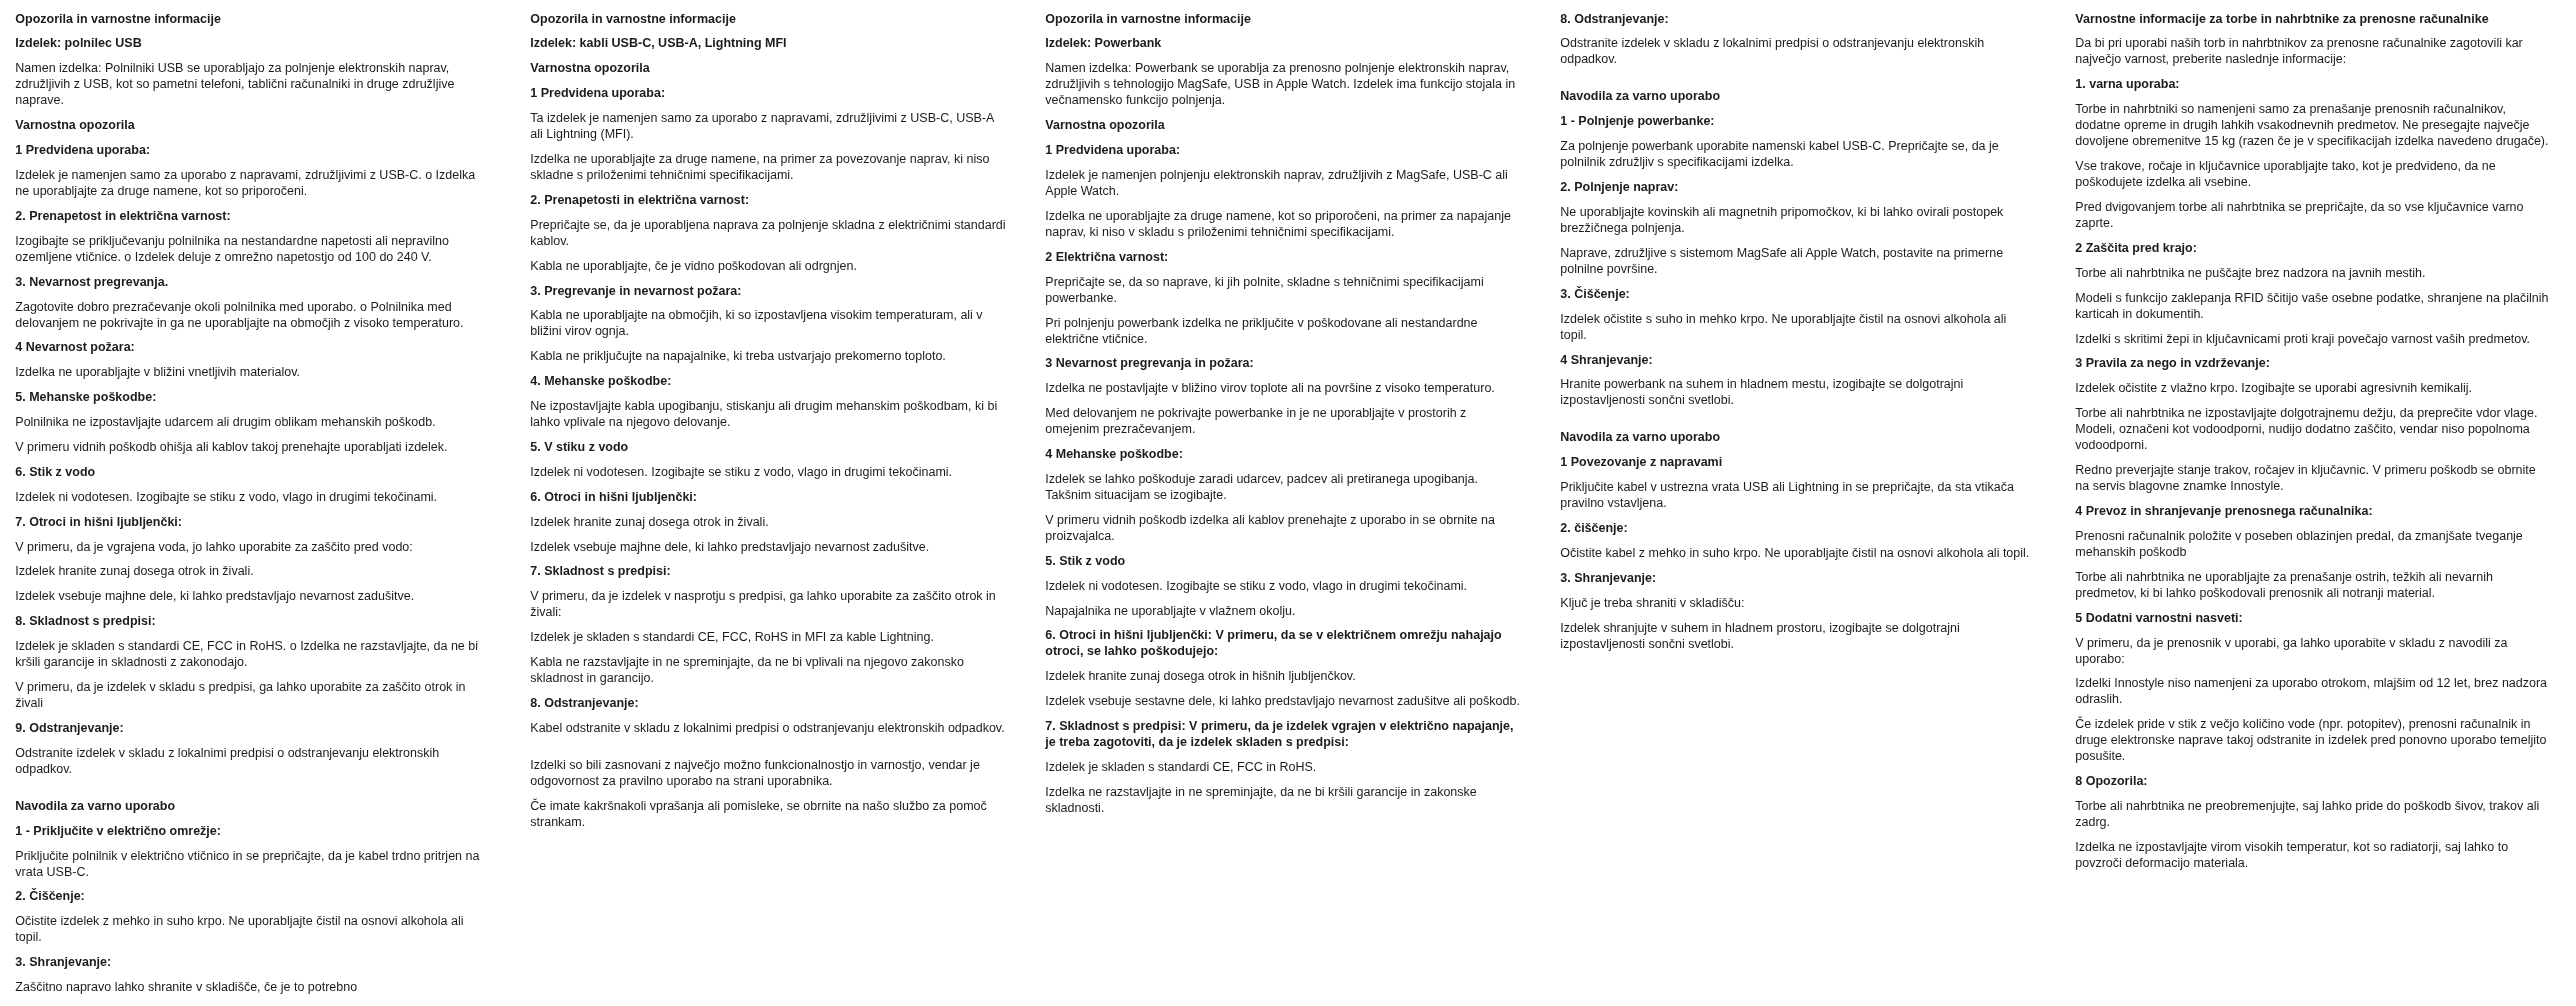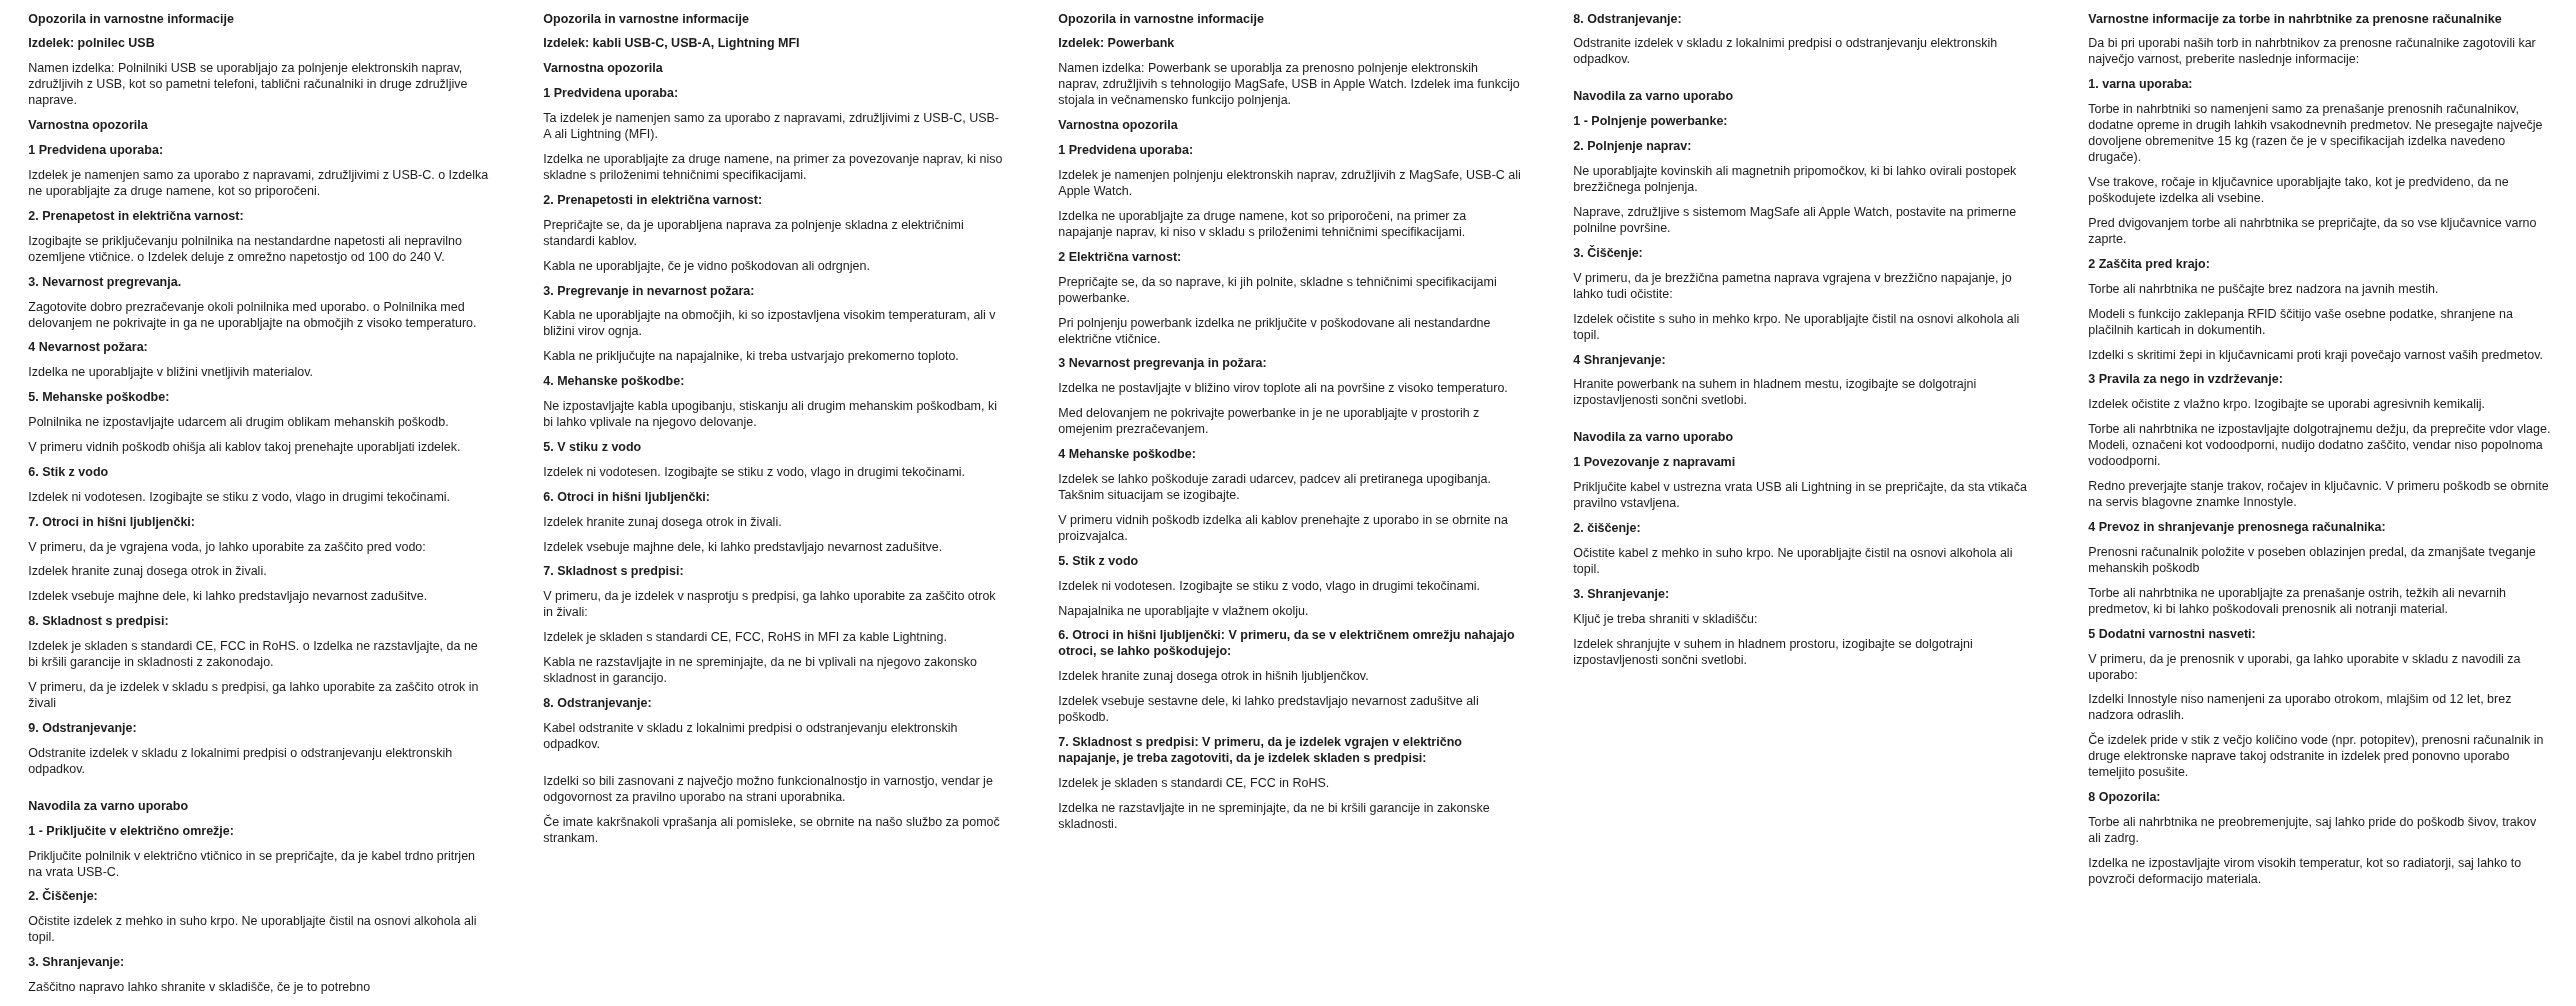--- a/index.html
+++ b/index.html
@@ -13,21 +13,20 @@
   }
   .doc {
     display: grid;
     grid-template-columns: repeat(5, 515px);
     align-items: start;
     height: 100%;
   }
   .col {
     box-sizing: border-box;
     padding: 10.5px 24px 0 15.3px;
-    margin-left: 13px;
   }
   .blk {
     font-size: 12.5px;
     line-height: 16px;
     margin: 0 0 8.9px 0;
     white-space: normal;
   }
   .h1, .h2 { font-weight: 700; }
   p.blk { font-weight: 400; }
   .gap { margin-top: 21px; }
@@ -125,25 +124,25 @@
       <p class="blk ">Izdelek vsebuje sestavne dele, ki lahko predstavljajo nevarnost zadušitve ali poškodb.</p>
       <div class="blk h2">7. Skladnost s predpisi: V primeru, da je izdelek vgrajen v električno napajanje, je treba zagotoviti, da je izdelek skladen s predpisi:</div>
       <p class="blk ">Izdelek je skladen s standardi CE, FCC in RoHS.</p>
       <p class="blk ">Izdelka ne razstavljajte in ne spreminjajte, da ne bi kršili garancije in zakonske skladnosti.</p>
     </div>
     <div class="col">
       <div class="blk h2">8. Odstranjevanje:</div>
       <p class="blk ">Odstranite izdelek v skladu z lokalnimi predpisi o odstranjevanju elektronskih odpadkov.</p>
       <div class="blk h2 gap">Navodila za varno uporabo</div>
       <div class="blk h2">1 - Polnjenje powerbanke:</div>
+      <p class="blk ">Za polnjenje powerbank uporabite namenski kabel USB-C. Prepričajte se, da je polnilnik združljiv s specifikacijami izdelka.</p>
       <div class="blk h2">2. Polnjenje naprav:</div>
       <p class="blk ">Ne uporabljajte kovinskih ali magnetnih pripomočkov, ki bi lahko ovirali postopek brezžičnega polnjenja.</p>
       <p class="blk ">Naprave, združljive s sistemom MagSafe ali Apple Watch, postavite na primerne polnilne površine.</p>
       <div class="blk h2">3. Čiščenje:</div>
-      <p class="blk ">V primeru, da je brezžična pametna naprava vgrajena v brezžično napajanje, jo lahko tudi očistite:</p>
       <p class="blk ">Izdelek očistite s suho in mehko krpo. Ne uporabljajte čistil na osnovi alkohola ali topil.</p>
       <div class="blk h2">4 Shranjevanje:</div>
       <p class="blk ">Hranite powerbank na suhem in hladnem mestu, izogibajte se dolgotrajni izpostavljenosti sončni svetlobi.</p>
       <div class="blk h2 gap">Navodila za varno uporabo</div>
       <div class="blk h2">1 Povezovanje z napravami</div>
       <p class="blk ">Priključite kabel v ustrezna vrata USB ali Lightning in se prepričajte, da sta vtikača pravilno vstavljena.</p>
       <div class="blk h2">2. čiščenje:</div>
       <p class="blk ">Očistite kabel z mehko in suho krpo. Ne uporabljajte čistil na osnovi alkohola ali topil.</p>
       <div class="blk h2">3. Shranjevanje:</div>
       <p class="blk ">Ključ je treba shraniti v skladišču:</p>

